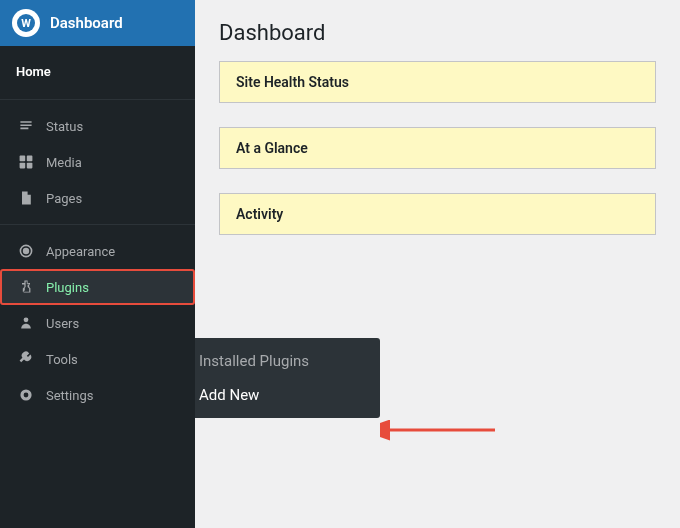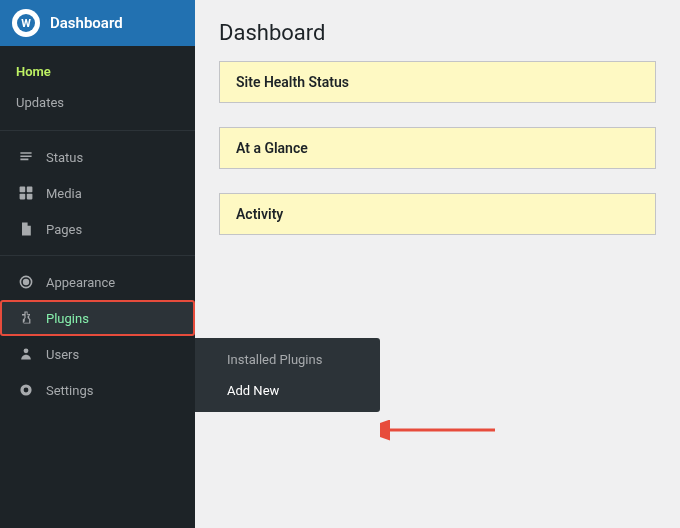--- a/index.html
+++ b/index.html
@@ -108,24 +108,24 @@
       left: 195px;
       top: 338px;
       background: #2c3338;
       min-width: 185px;
       border-radius: 0 3px 3px 0;
       z-index: 100;
       padding: 6px 0;
     }
 
     .submenu-item {
-      padding: 8px 32px;
+      padding: 8px 4px;
       color: #a7aaad;
       cursor: pointer;
-      font-size: 13px;
+      font-size: 15px;
     }
 
     
     .arrow-container {
       position: absolute;
       left: 380px;
       top: 415px;
       z-index: 200;
     }
 
@@ -164,24 +164,21 @@
 
   <div class="sidebar-header">
     <div class="wp-logo">
       <div class="wp-logo-inner">W</div>
     </div>
     <span class="sidebar-header-title">Dashboard</span>
   </div>
 
   <div style="padding: 10px 0 4px 0;">
     <div class="sidebar-item">
-      <span class="sidebar-item-label" style="color:#bef264; font-weight:600;">Home</span>
-    </div>
-    <div class="sidebar-item">
-      <span class="sidebar-item-label">Updates</span>
+      <span class="sidebar-item-label" style="color:#ffffff; font-weight:600;">Home</span>
     </div>
   </div>
 
   <div class="sidebar-divider"></div>
 
   <div class="sidebar-item">
     <span class="icon">
       <svg width="16" height="16" viewBox="0 0 20 20" fill="#a7aaad">
         <path d="M3 4h14v2H3V4zm0 4h14v2H3V8zm0 4h10v2H3v-2z"></path>
       </svg>
@@ -235,20 +232,28 @@
   <div class="sidebar-item">
     <span class="icon">
       <svg width="16" height="16" viewBox="0 0 20 20" fill="#a7aaad">
         <circle cx="10" cy="6" r="3"></circle>
         <path d="M4 17c0-3.3 2.7-6 6-6s6 2.7 6 6H4z"></path>
       </svg>
     </span>
     <span class="sidebar-item-label">Users</span>
   </div>
 
+  <div class="sidebar-item">
+    <span class="icon">
+      <svg width="16" height="16" viewBox="0 0 20 20" fill="#a7aaad">
+        <path d="M15.5 4.5l-3 3-1.5-1.5 3-3A4 4 0 005.5 8.5L2 12l2 2 3.5-3.5A4 4 0 0015.5 4.5z"></path>
+      </svg>
+    </span>
+    <span class="sidebar-item-label">Tools</span>
+  </div>
 
   <div class="sidebar-item">
     <span class="icon">
       <svg width="16" height="16" viewBox="0 0 20 20" fill="#a7aaad">
         <path d="M10 7a3 3 0 100 6 3 3 0 000-6zm-7 3a7 7 0 1114 0A7 7 0 013 10z"></path>
       </svg>
     </span>
     <span class="sidebar-item-label">Settings</span>
   </div>
 

